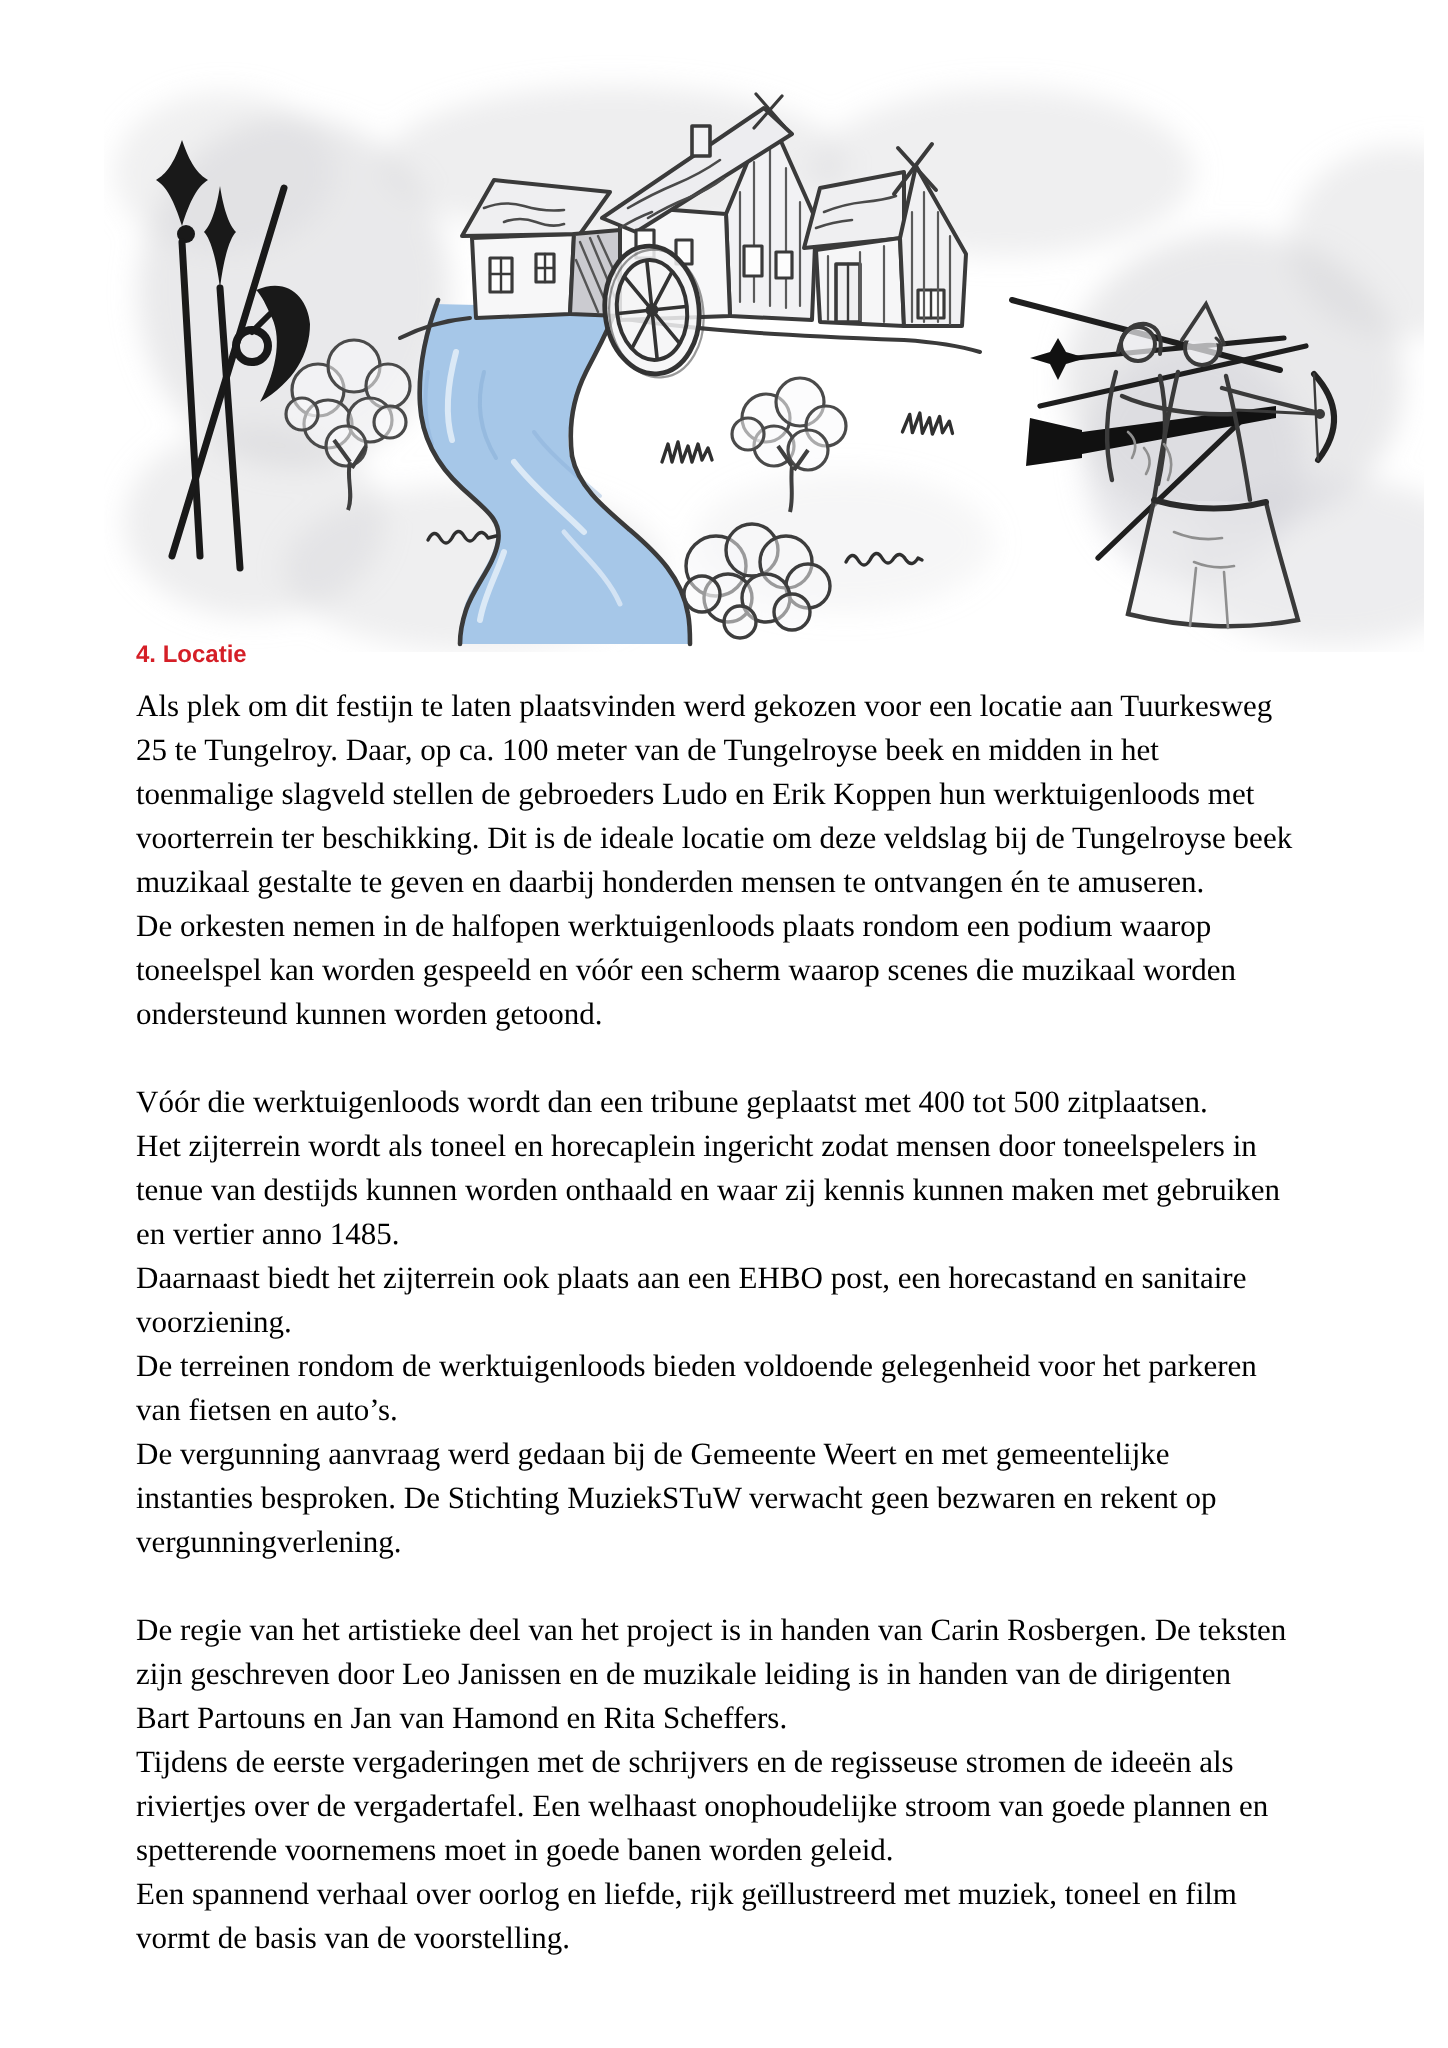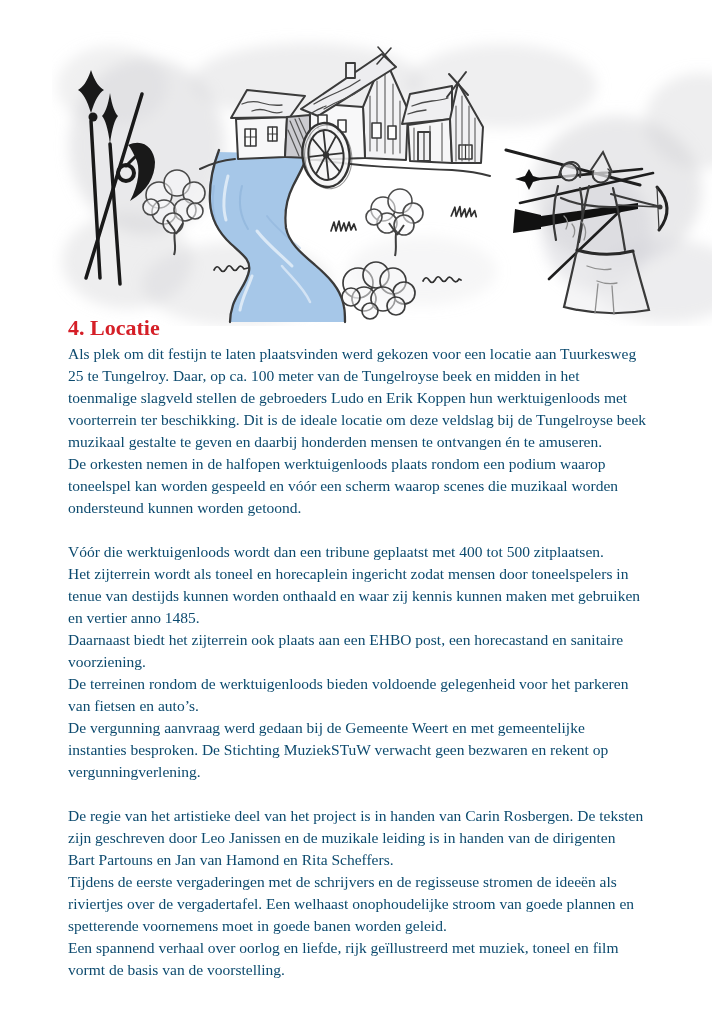--- a/index.html
+++ b/index.html
@@ -4,28 +4,28 @@
 <style>
   html,body { margin:0; padding:0; background:#9b9b9b; }
   .page {
     position:relative; width:724px; height:1024px; margin:0 auto;
     background:#ffffff; overflow:hidden;
     font-family:"Liberation Serif", serif;
   }
   .illustration { position:absolute; left:52px; top:26px; width:660px; height:300px; }
   .text-col { position:absolute; left:68px; top:318px; width:594px; }
   h2.section-heading {
-    font-family:Liberation Serif, serif;
-    font-size:22px; line-height:19px; font-weight:700;
+    font-family:Liberation Sans, sans-serif;
+    font-size:12px; line-height:19px; font-weight:700;
     color:var(--heading-color,#d51f27);
     margin:0 0 6px 0;
   }
   h2.section-heading + p.block { margin-top:0; }
   p.block {
-    font-size:15.5px; line-height:22px; color:#0c4a6e;
+    font-size:15.5px; line-height:22px; color:#000000;
     margin:0 0 22px 0; white-space:pre-line;
   }
   h2.mt { margin-top:2px; }
 </style>
 </head>
 <body>
 
 <div class="page">
 
   <svg class="illustration" viewBox="0 0 660 300" xmlns="http://www.w3.org/2000/svg">

